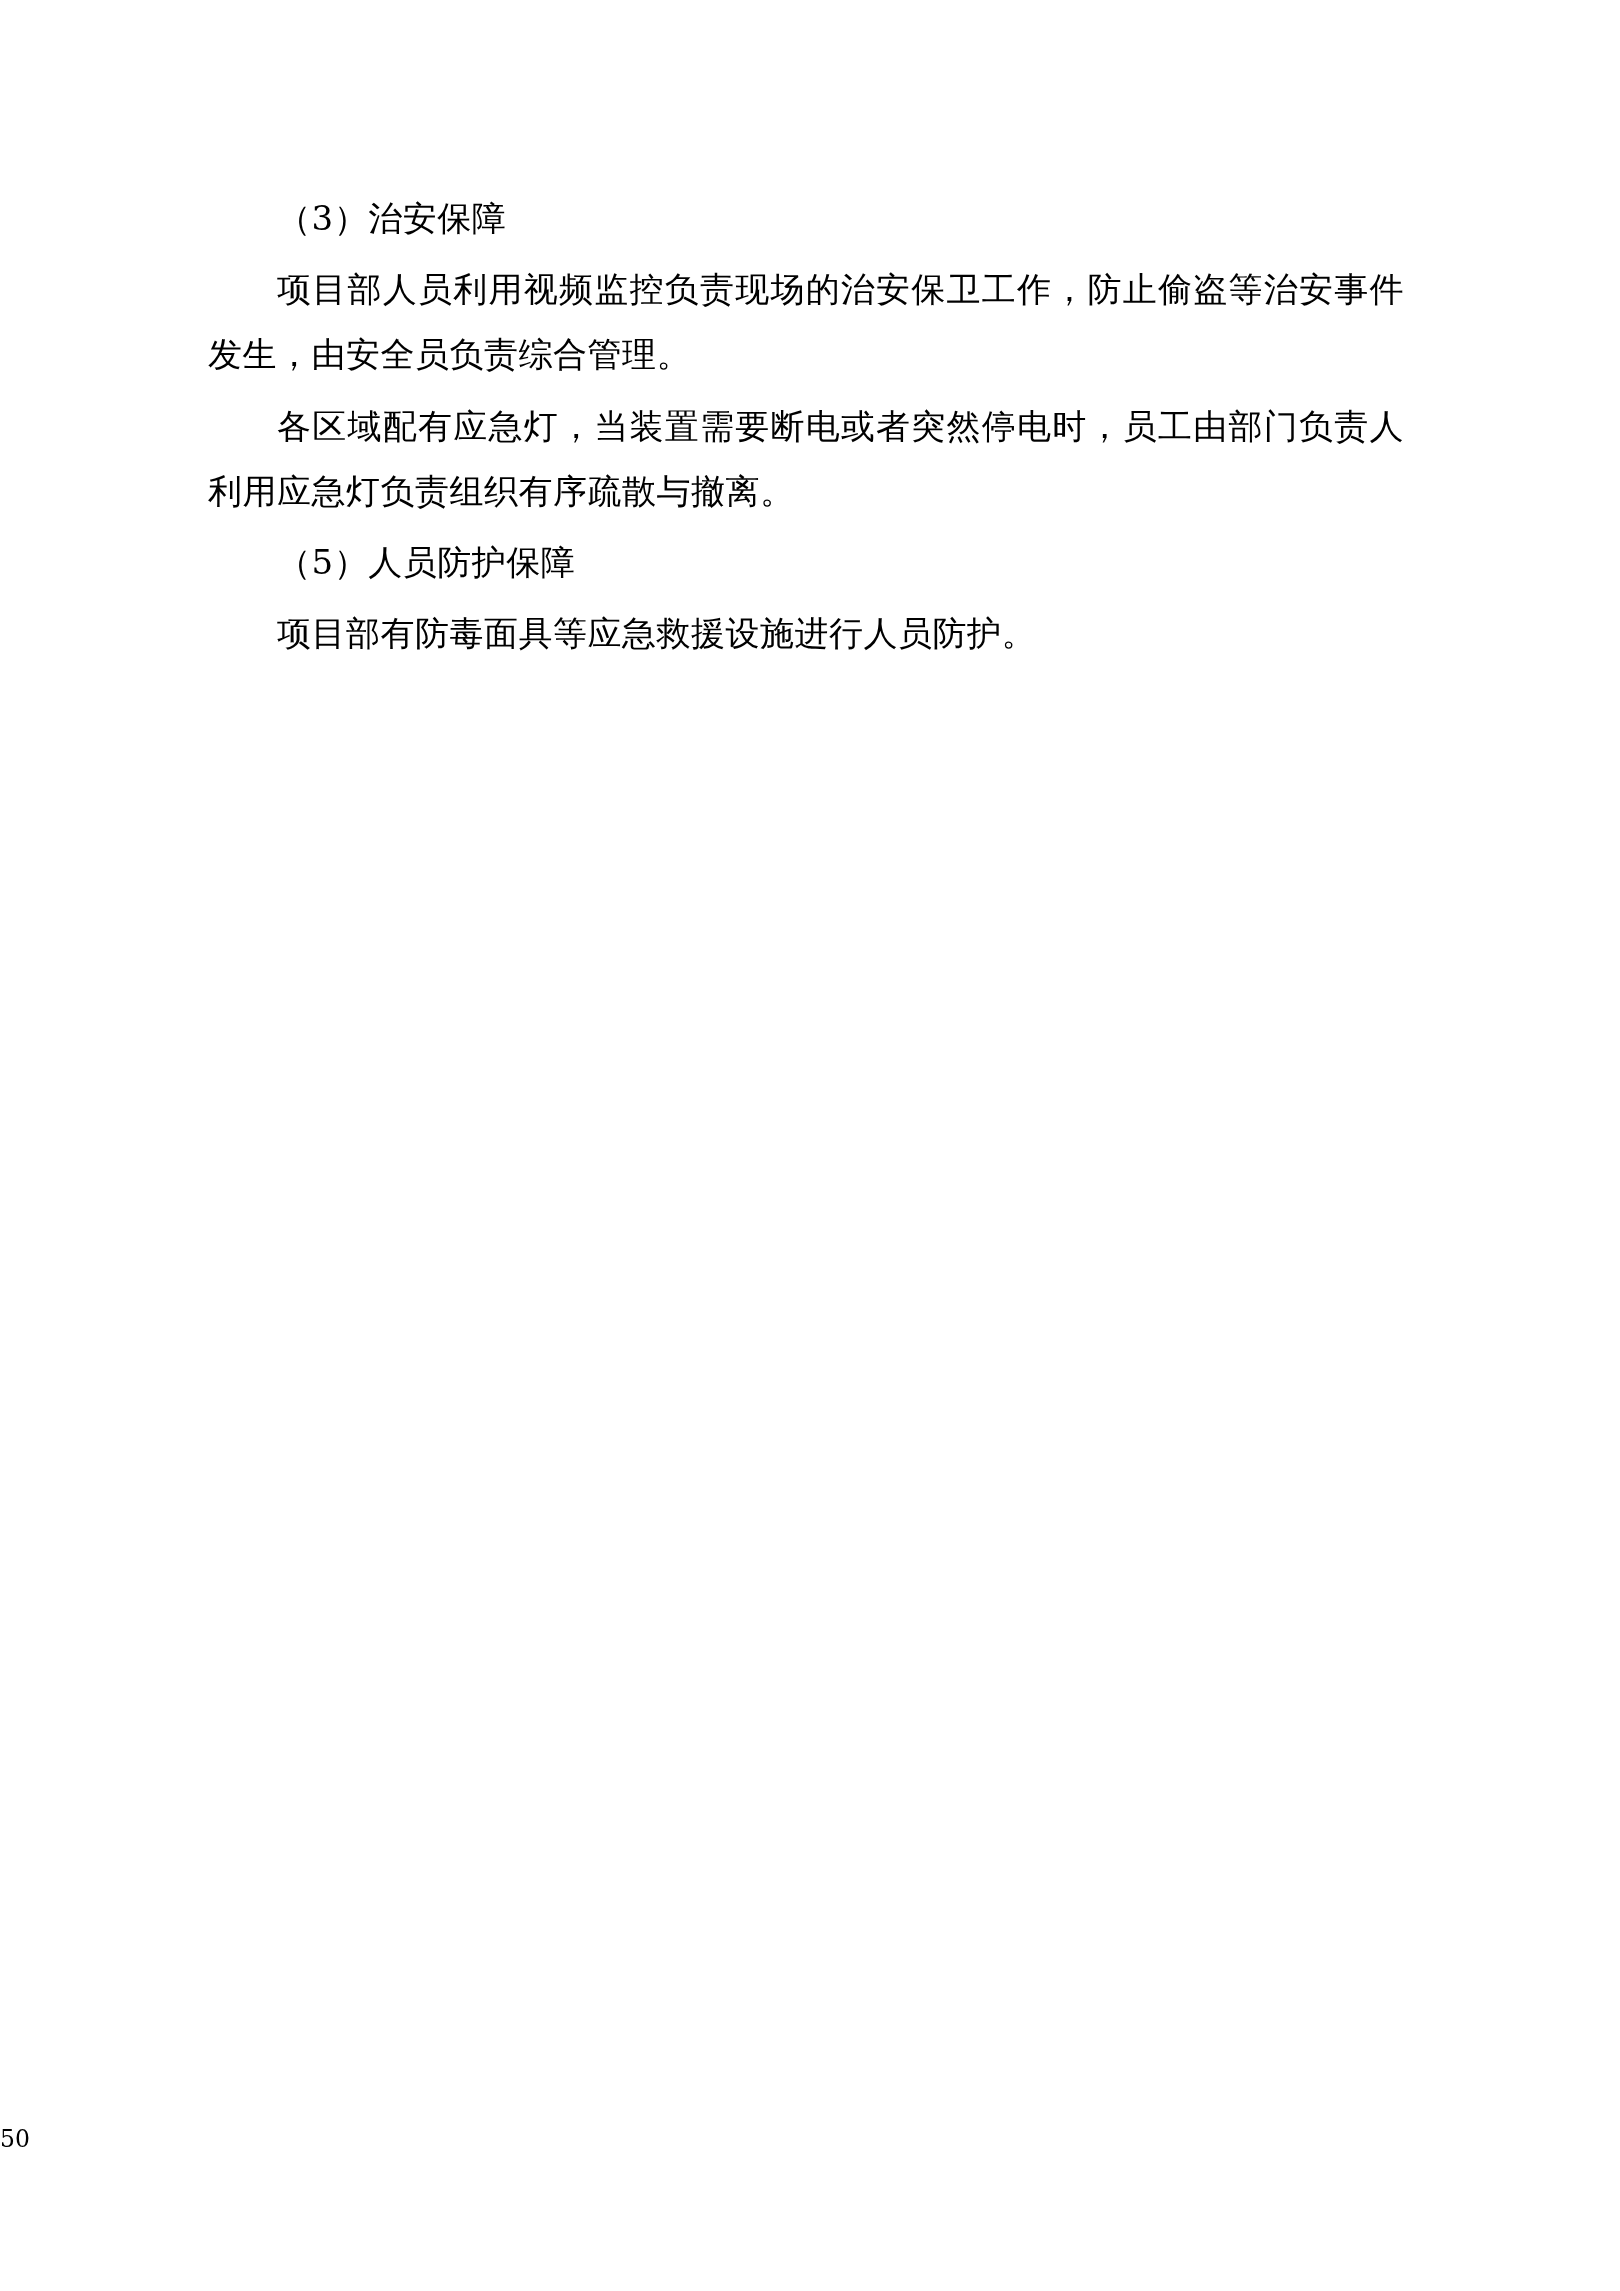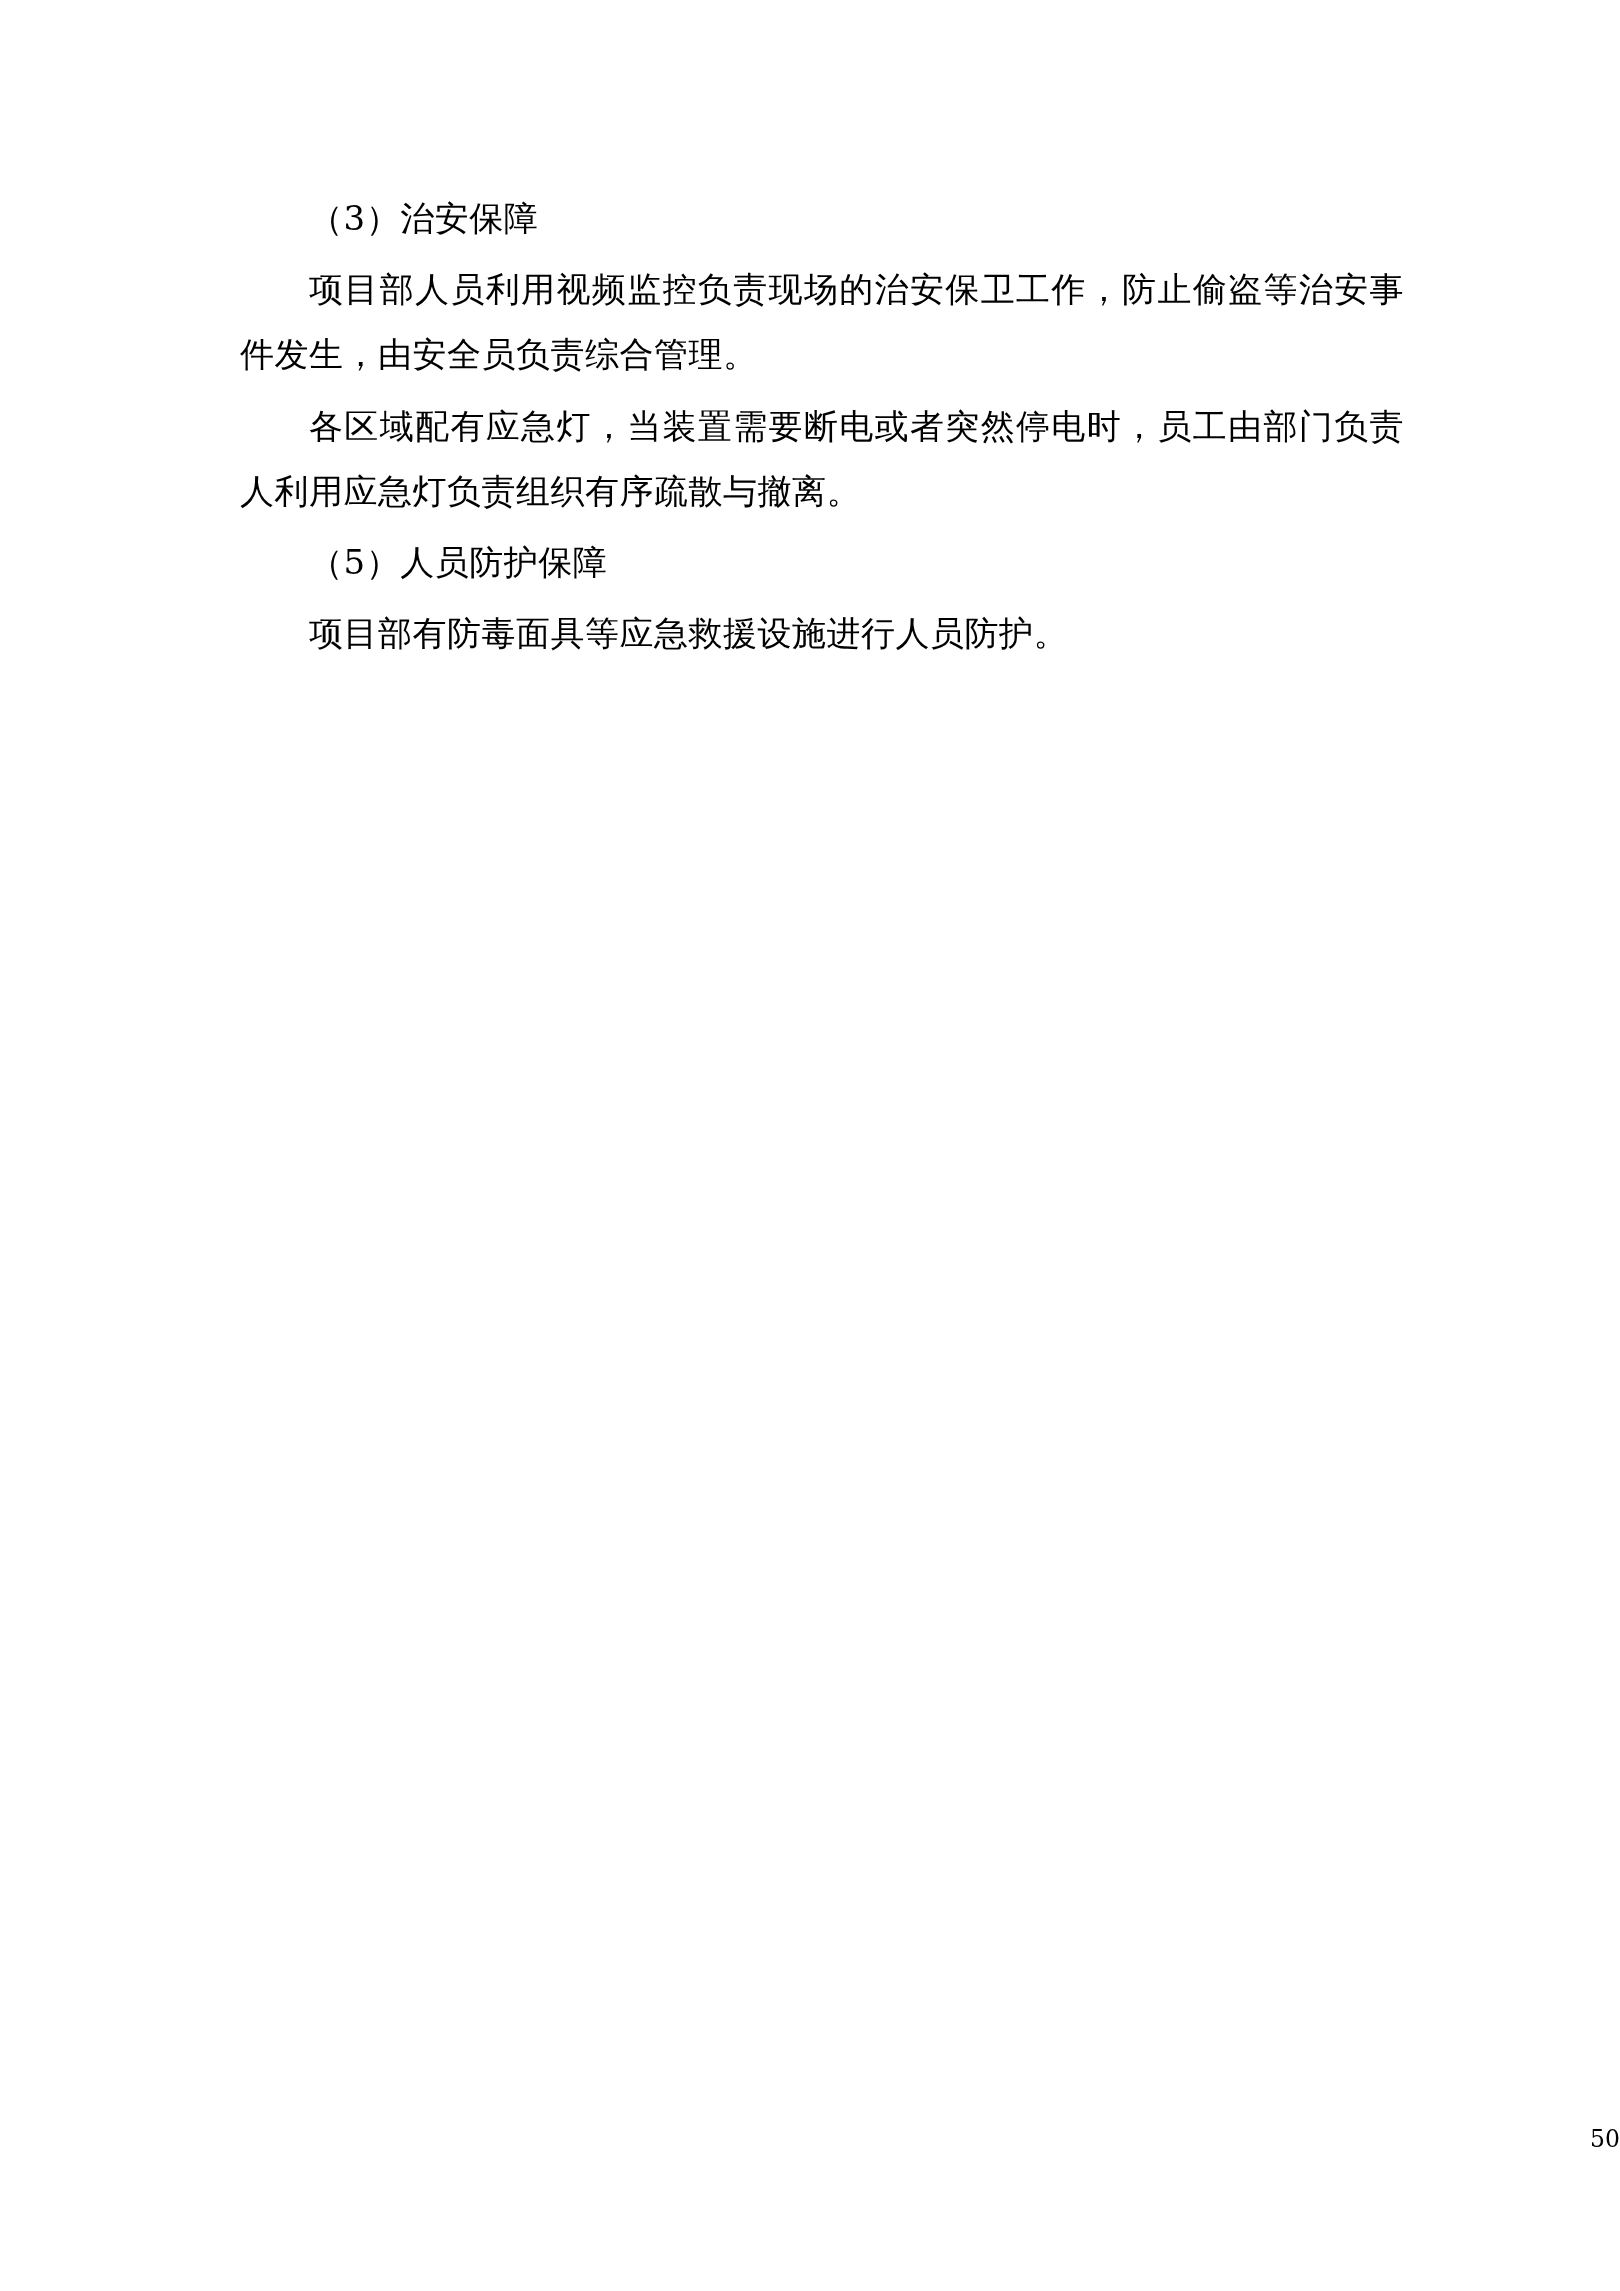--- a/index.html
+++ b/index.html
@@ -33,28 +33,27 @@
     font-size: 34px;
     line-height: 1.92;
     letter-spacing: 0.5px;
     margin: 0 0 5.9px 0;
     text-align: justify;
     text-justify: inter-ideograph;
     white-space: pre-wrap;
   }
   .indent {
     text-indent: 69px;
-    margin-left: 32px;
   }
   .page-number {
     position: absolute;
     left: 0;
     right: 0;
     top: 2125px;
-    text-align: right;
+    text-align: left;
     font-size: 23.5px;
     font-family: "DejaVu Serif", "Liberation Serif", serif;
     color: #000000;
   }
 </style>
 </head>
 <body>
 
 <div class="page">
   <div class="content">

